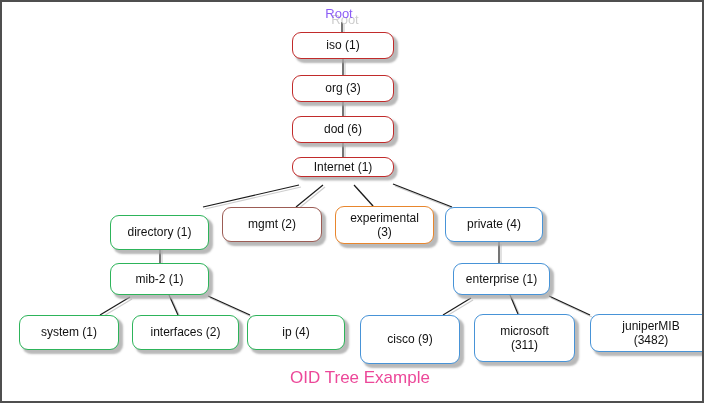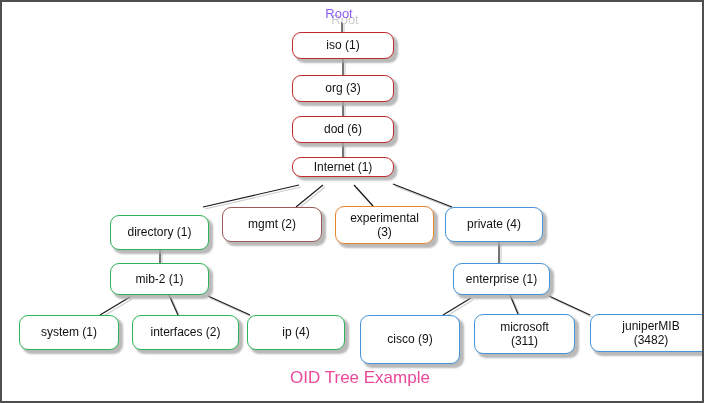--- a/index.html
+++ b/index.html
@@ -111,21 +111,21 @@
       </div>
       <div class="node" style="left: 130px; top: 313px; width: 107px; height: 35px; border-color: rgb(45, 180, 90);">
         <span>interfaces (2)</span>
       </div>
       <div class="node" style="left: 245px; top: 313px; width: 98px; height: 35px; border-color: rgb(45, 180, 90);">
         <span>ip (4)</span>
       </div>
       <div class="node" style="left: 358px; top: 313px; width: 100px; height: 49px; border-color: rgb(71, 147, 215);">
         <span>cisco (9)</span>
       </div>
-      <div class="node" style="left: 472px; top: 312px; width: 101px; height: 40px; border-color: rgb(71, 147, 215);">
+      <div class="node" style="left: 472px; top: 312px; width: 101px; height: 48px; border-color: rgb(71, 147, 215);">
         <span>microsoft</span>
         <span>(311)</span>
       </div>
       <div class="node" style="left: 588px; top: 312px; width: 122px; height: 38px; border-color: rgb(71, 147, 215);">
         <span>juniperMIB</span>
         <span>(3482)</span>
       </div>
     </div>
   <div class="caption" style="left: 358px; top: 366px;">OID Tree Example</div>
 </div>

